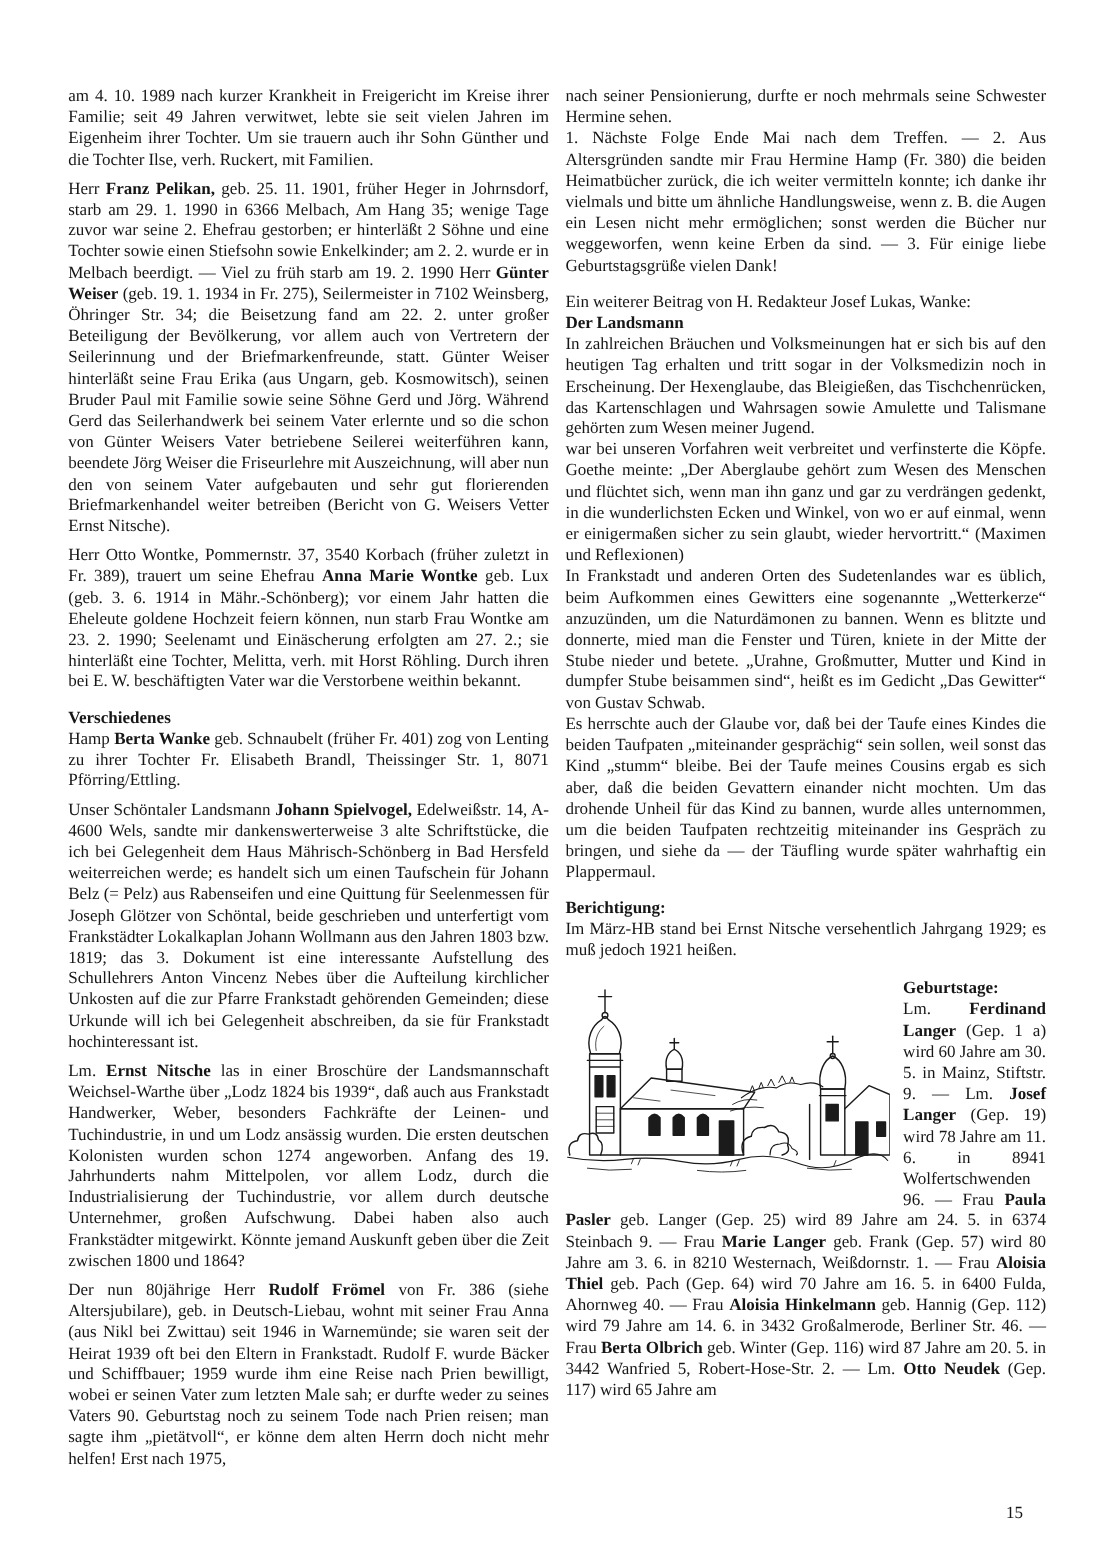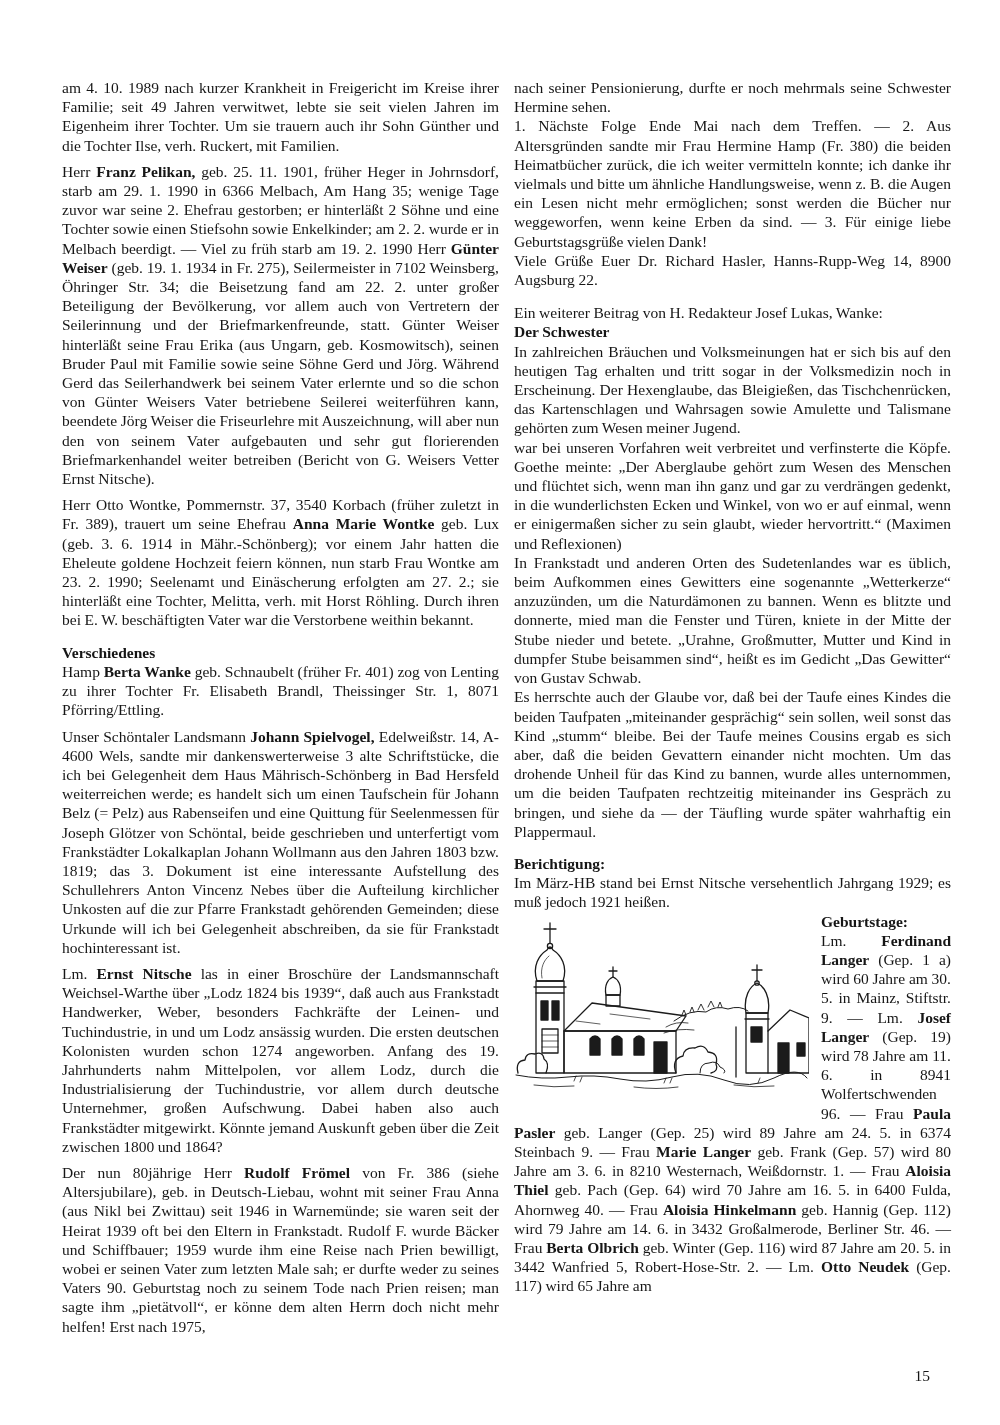--- a/index.html
+++ b/index.html
@@ -19,21 +19,21 @@
   .col p.p{margin-top:7px;}
   .col p.pg{margin-top:14px;}
   .col p.h{margin-top:13px;font-weight:bold;}
   .col p.h0{font-weight:bold;}
   .blocks > p:first-child{margin-top:0;}
   .b{font-weight:bold;}
   p.hc{
     margin:14px 0 7px 0;font-weight:bold;text-align:center;
     font-size:16.5px;letter-spacing:0.4px;line-height:20px;
   }
-  .flow{min-height:190px;}
+  .flow{min-height:190px;margin-top:16px;}
   .figure{float:left;margin:3px 12px 3px 0;}
   .pagenum{position:absolute;right:66px;bottom:40px;font-size:15.5px;}
 </style>
 </head>
 <body>
 
 <div class="sheet">
   <div class="cols">
 
     <div class="col blocks">
@@ -44,23 +44,22 @@
         <p class="p0"><span>Hamp </span><span class="b">Berta Wanke</span><span> geb. Schnaubelt (früher Fr. 401) zog von Lenting zu ihrer Tochter Fr. Elisabeth Brandl, Theissinger Str. 1, 8071 Pförring/Ettling.</span></p>
         <p class="p"><span>Unser Schöntaler Landsmann </span><span class="b">Johann Spielvogel,</span><span> Edelweißstr. 14, A-4600 Wels, sandte mir dankenswerterweise 3 alte Schriftstücke, die ich bei Gelegenheit dem Haus Mährisch-Schönberg in Bad Hersfeld weiterreichen werde; es handelt sich um einen Taufschein für Johann Belz (= Pelz) aus Rabenseifen und eine Quittung für Seelenmessen für Joseph Glötzer von Schöntal, beide geschrieben und unterfertigt vom Frankstädter Lokalkaplan Johann Wollmann aus den Jahren 1803 bzw. 1819; das 3. Dokument ist eine interessante Aufstellung des Schullehrers Anton Vincenz Nebes über die Aufteilung kirchlicher Unkosten auf die zur Pfarre Frankstadt gehörenden Gemeinden; diese Urkunde will ich bei Gelegenheit abschreiben, da sie für Frankstadt hochinteressant ist.</span></p>
         <p class="p"><span>Lm. </span><span class="b">Ernst Nitsche</span><span> las in einer Broschüre der Landsmannschaft Weichsel-Warthe über „Lodz 1824 bis 1939“, daß auch aus Frankstadt Handwerker, Weber, besonders Fachkräfte der Leinen- und Tuchindustrie, in und um Lodz ansässig wurden. Die ersten deutschen Kolonisten wurden schon 1274 angeworben. Anfang des 19. Jahrhunderts nahm Mittelpolen, vor allem Lodz, durch die Industrialisierung der Tuchindustrie, vor allem durch deutsche Unternehmer, großen Aufschwung. Dabei haben also auch Frankstädter mitgewirkt. Könnte jemand Auskunft geben über die Zeit zwischen 1800 und 1864?</span></p>
         <p class="p"><span>Der nun 80jährige Herr </span><span class="b">Rudolf Frömel</span><span> von Fr. 386 (siehe Altersjubilare), geb. in Deutsch-Liebau, wohnt mit seiner Frau Anna (aus Nikl bei Zwittau) seit 1946 in Warnemünde; sie waren seit der Heirat 1939 oft bei den Eltern in Frankstadt. Rudolf F. wurde Bäcker und Schiffbauer; 1959 wurde ihm eine Reise nach Prien bewilligt, wobei er seinen Vater zum letzten Male sah; er durfte weder zu seines Vaters 90. Geburtstag noch zu seinem Tode nach Prien reisen; man sagte ihm „pietätvoll“, er könne dem alten Herrn doch nicht mehr helfen! Erst nach 1975,</span></p>
       </div>
 
     <div class="col">
       <div class="blocks">
           <p class="p0"><span>nach seiner Pensionierung, durfte er noch mehrmals seine Schwester Hermine sehen.</span></p>
           <p class="p0"><span>1. Nächste Folge Ende Mai nach dem Treffen. — 2. Aus Altersgründen sandte mir Frau Hermine Hamp (Fr. 380) die beiden Heimatbücher zurück, die ich weiter vermitteln konnte; ich danke ihr vielmals und bitte um ähnliche Handlungsweise, wenn z. B. die Augen ein Lesen nicht mehr ermöglichen; sonst werden die Bücher nur weggeworfen, wenn keine Erben da sind. — 3. Für einige liebe Geburtstagsgrüße vielen Dank!</span></p>
-          <p class="p0"><span>Viele Grüße Euer Dr. Richard Hasler, Hanns-Rupp-Weg 14, 8900 Augsburg 22.</span></p>
           <p class="pg"><span>Ein weiterer Beitrag von H. Redakteur Josef Lukas, Wanke:</span></p>
-          <p class="h0"><span class="b">Der Schwester</span></p>
+          <p class="h0"><span class="b">Der Landsmann</span></p>
           <p class="p0"><span>In zahlreichen Bräuchen und Volksmeinungen hat er sich bis auf den heutigen Tag erhalten und tritt sogar in der Volksmedizin noch in Erscheinung. Der Hexenglaube, das Bleigießen, das Tischchenrücken, das Kartenschlagen und Wahrsagen sowie Amulette und Talismane gehörten zum Wesen meiner Jugend.</span></p>
           <p class="p0"><span>war bei unseren Vorfahren weit verbreitet und verfinsterte die Köpfe. Goethe meinte: „Der Aberglaube gehört zum Wesen des Menschen und flüchtet sich, wenn man ihn ganz und gar zu verdrängen gedenkt, in die wunderlichsten Ecken und Winkel, von wo er auf einmal, wenn er einigermaßen sicher zu sein glaubt, wieder hervortritt.“ (Maximen und Reflexionen)</span></p>
           <p class="p0"><span>In Frankstadt und anderen Orten des Sudetenlandes war es üblich, beim Aufkommen eines Gewitters eine sogenannte „Wetterkerze“ anzuzünden, um die Naturdämonen zu bannen. Wenn es blitzte und donnerte, mied man die Fenster und Türen, kniete in der Mitte der Stube nieder und betete. „Urahne, Großmutter, Mutter und Kind in dumpfer Stube beisammen sind“, heißt es im Gedicht „Das Gewitter“ von Gustav Schwab.</span></p>
           <p class="p0"><span>Es herrschte auch der Glaube vor, daß bei der Taufe eines Kindes die beiden Taufpaten „miteinander gesprächig“ sein sollen, weil sonst das Kind „stumm“ bleibe. Bei der Taufe meines Cousins ergab es sich aber, daß die beiden Gevattern einander nicht mochten. Um das drohende Unheil für das Kind zu bannen, wurde alles unternommen, um die beiden Taufpaten rechtzeitig miteinander ins Gespräch zu bringen, und siehe da — der Täufling wurde später wahrhaftig ein Plappermaul.</span></p>
           <p class="h"><span class="b">Berichtigung:</span></p>
           <p class="p0"><span>Im März-HB stand bei Ernst Nitsche versehentlich Jahrgang 1929; es muß jedoch 1921 heißen.</span></p>
         </div>
 
 
       <div class="flow blocks">

